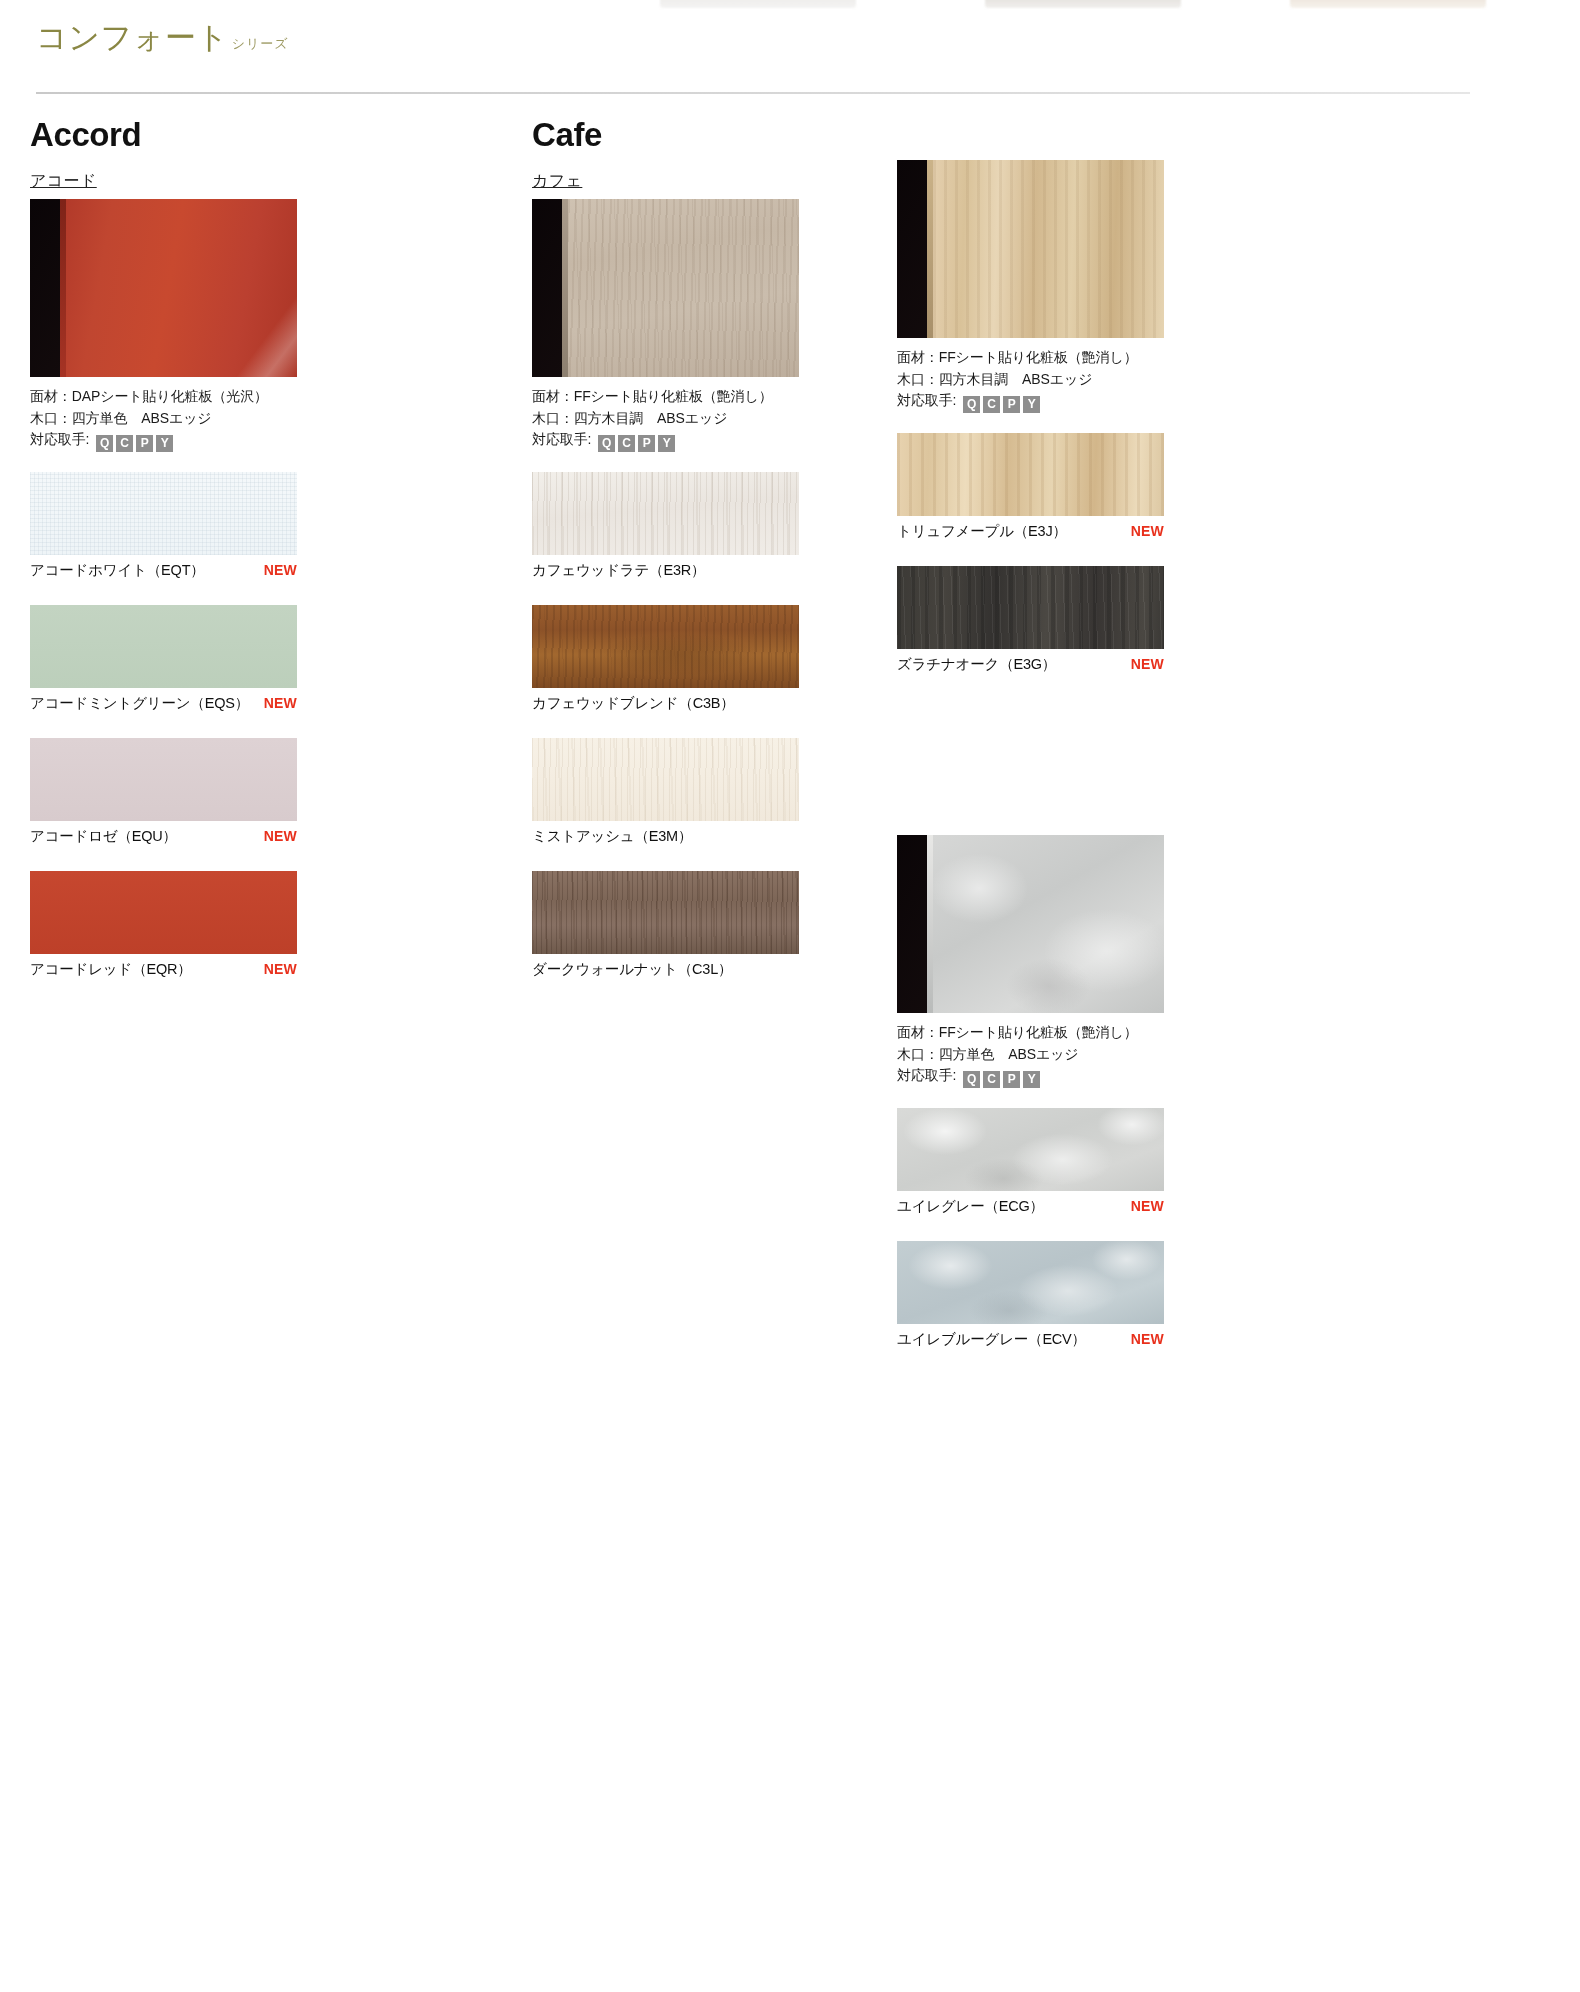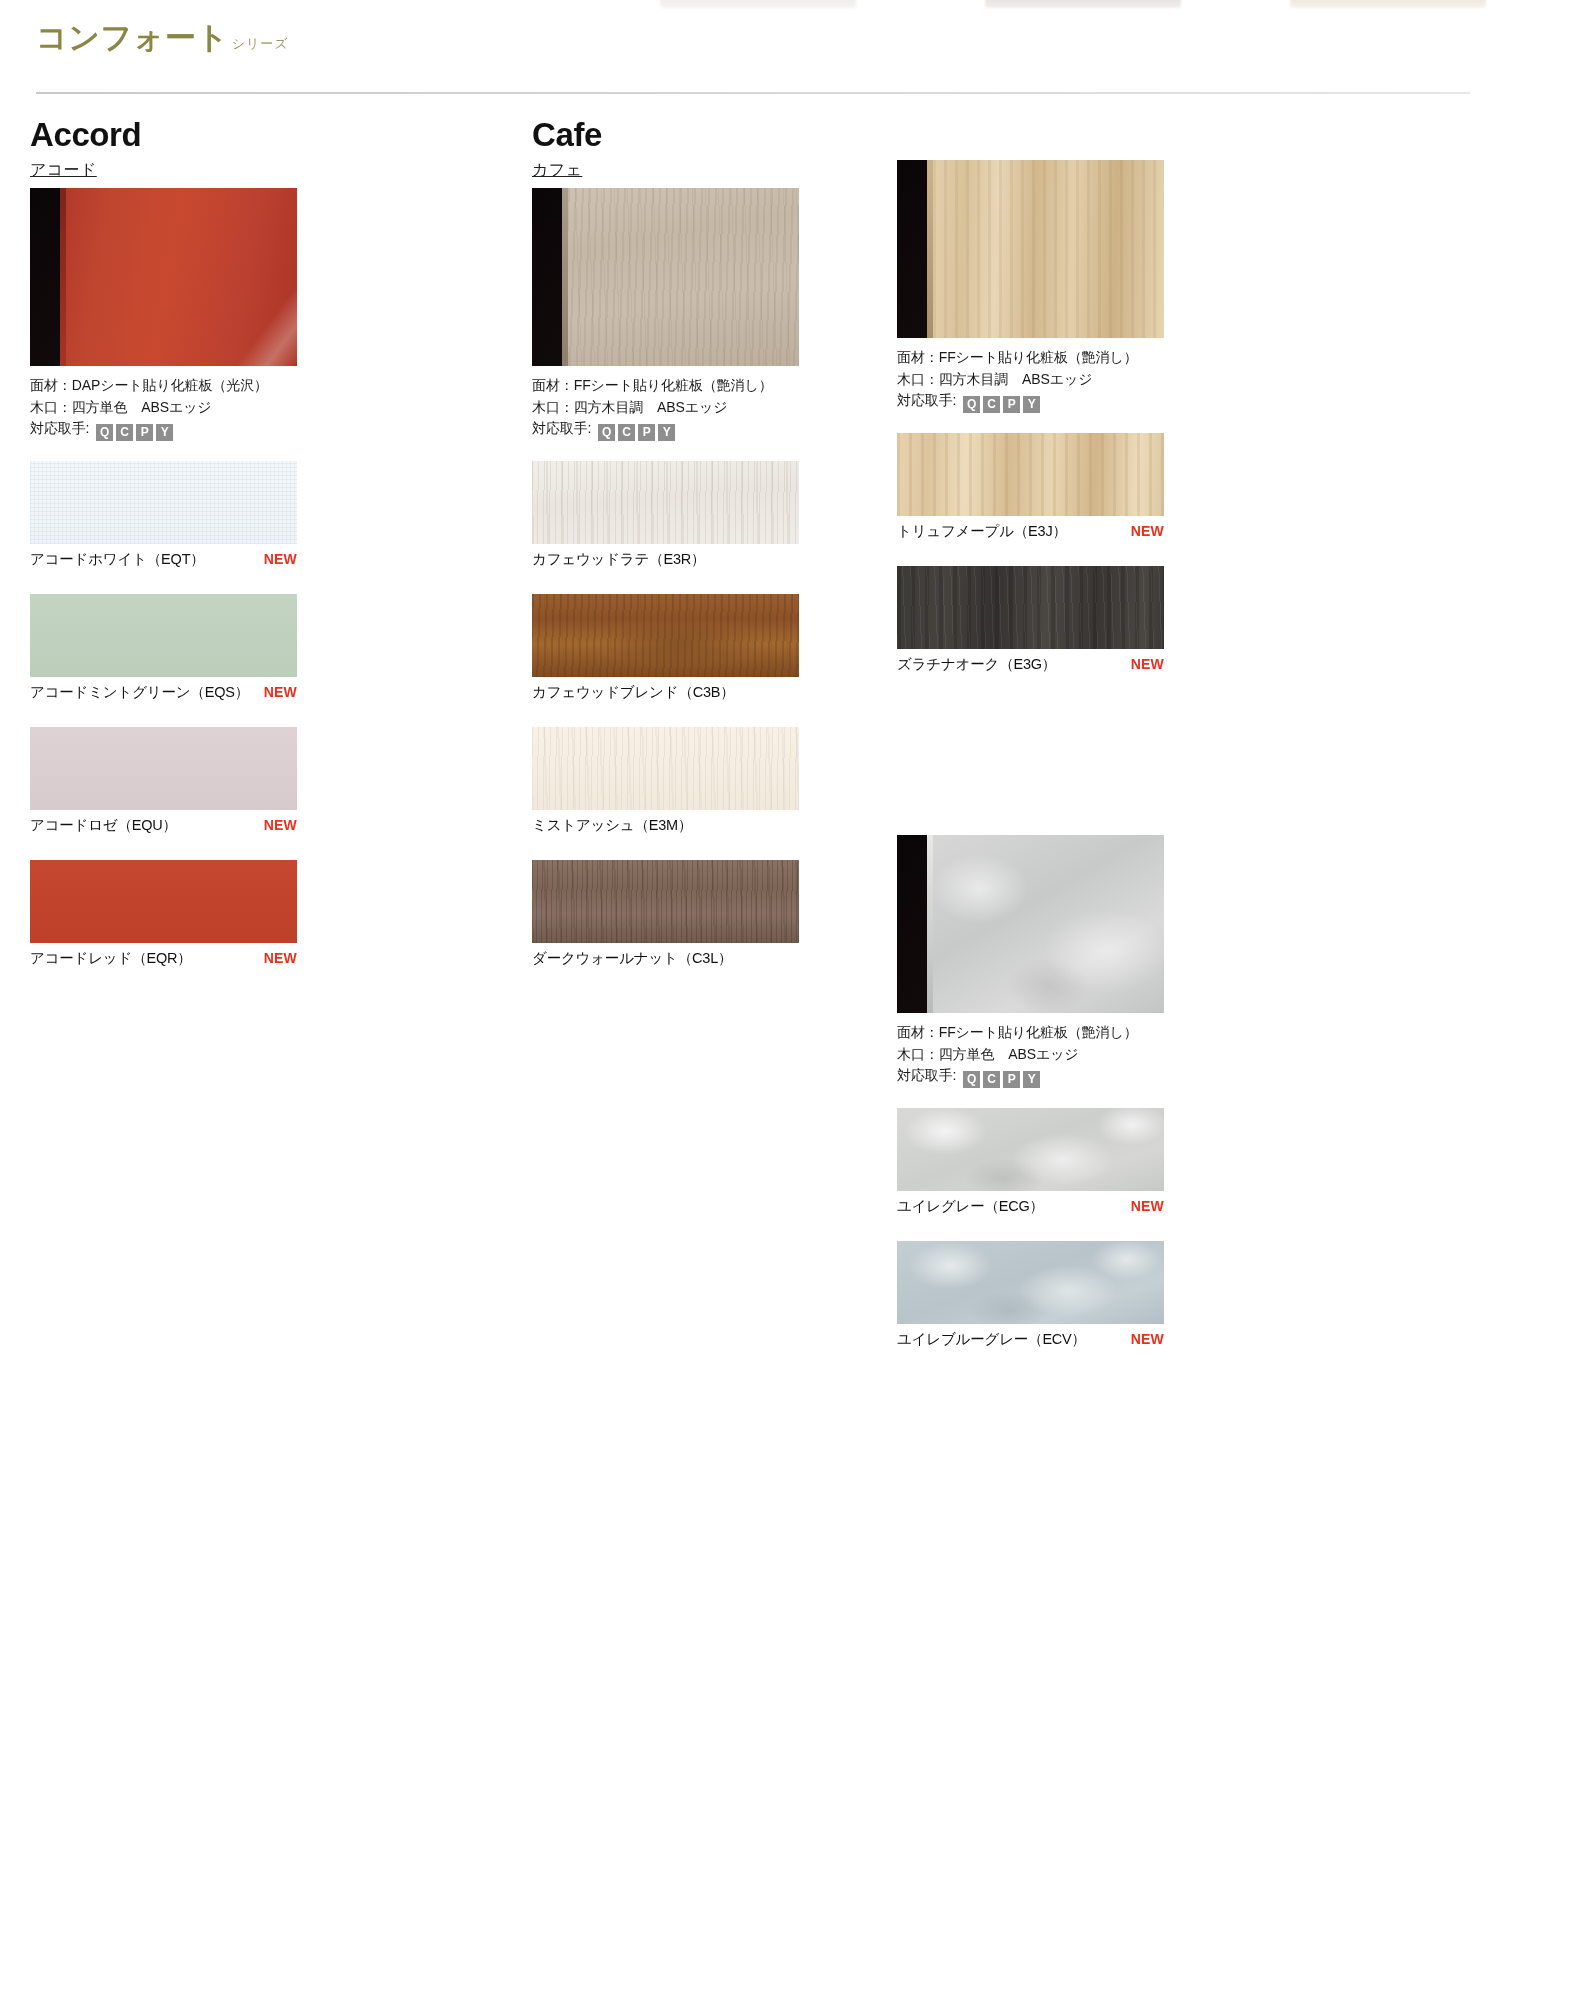--- a/index.html
+++ b/index.html
@@ -44,21 +44,21 @@
     width: 1580px;
   }
   .series-title {
     position: absolute;
     left: 36px; top: 0;
     white-space: nowrap;
     line-height: 1;
   }
   .series-title .main {
     font-size: 31px;
-    font-weight: 700;
+    font-weight: 400;
     letter-spacing: .5px;
     color: #8a8744;
     text-shadow: 0 1px 0 rgba(255,255,255,.6);
   }
   .series-title .sub {
     font-size: 13px;
     font-weight: 400;
     letter-spacing: 1px;
     color: #9d9a63;
     margin-left: 3px;
@@ -79,21 +79,21 @@
   .col-cafe   { left: 532px; width: 340px; }
   .col-third  { left: 897px; width: 340px; top: 160px; }
 
   .brand-block { position: relative; }
   .brand-name {
     font-size: 33px;
     font-weight: 700;
     letter-spacing: -.4px;
     line-height: 1;
     color: #111;
-    margin: 0 0 11px 0;
+    margin: 0 0 22px 0;
   }
   .brand-kana {
     font-size: 16px;
     font-weight: 400;
     color: #222;
     letter-spacing: .4px;
     margin: 0 0 10px 0;
     line-height: 1;
     text-decoration: underline;
   }

